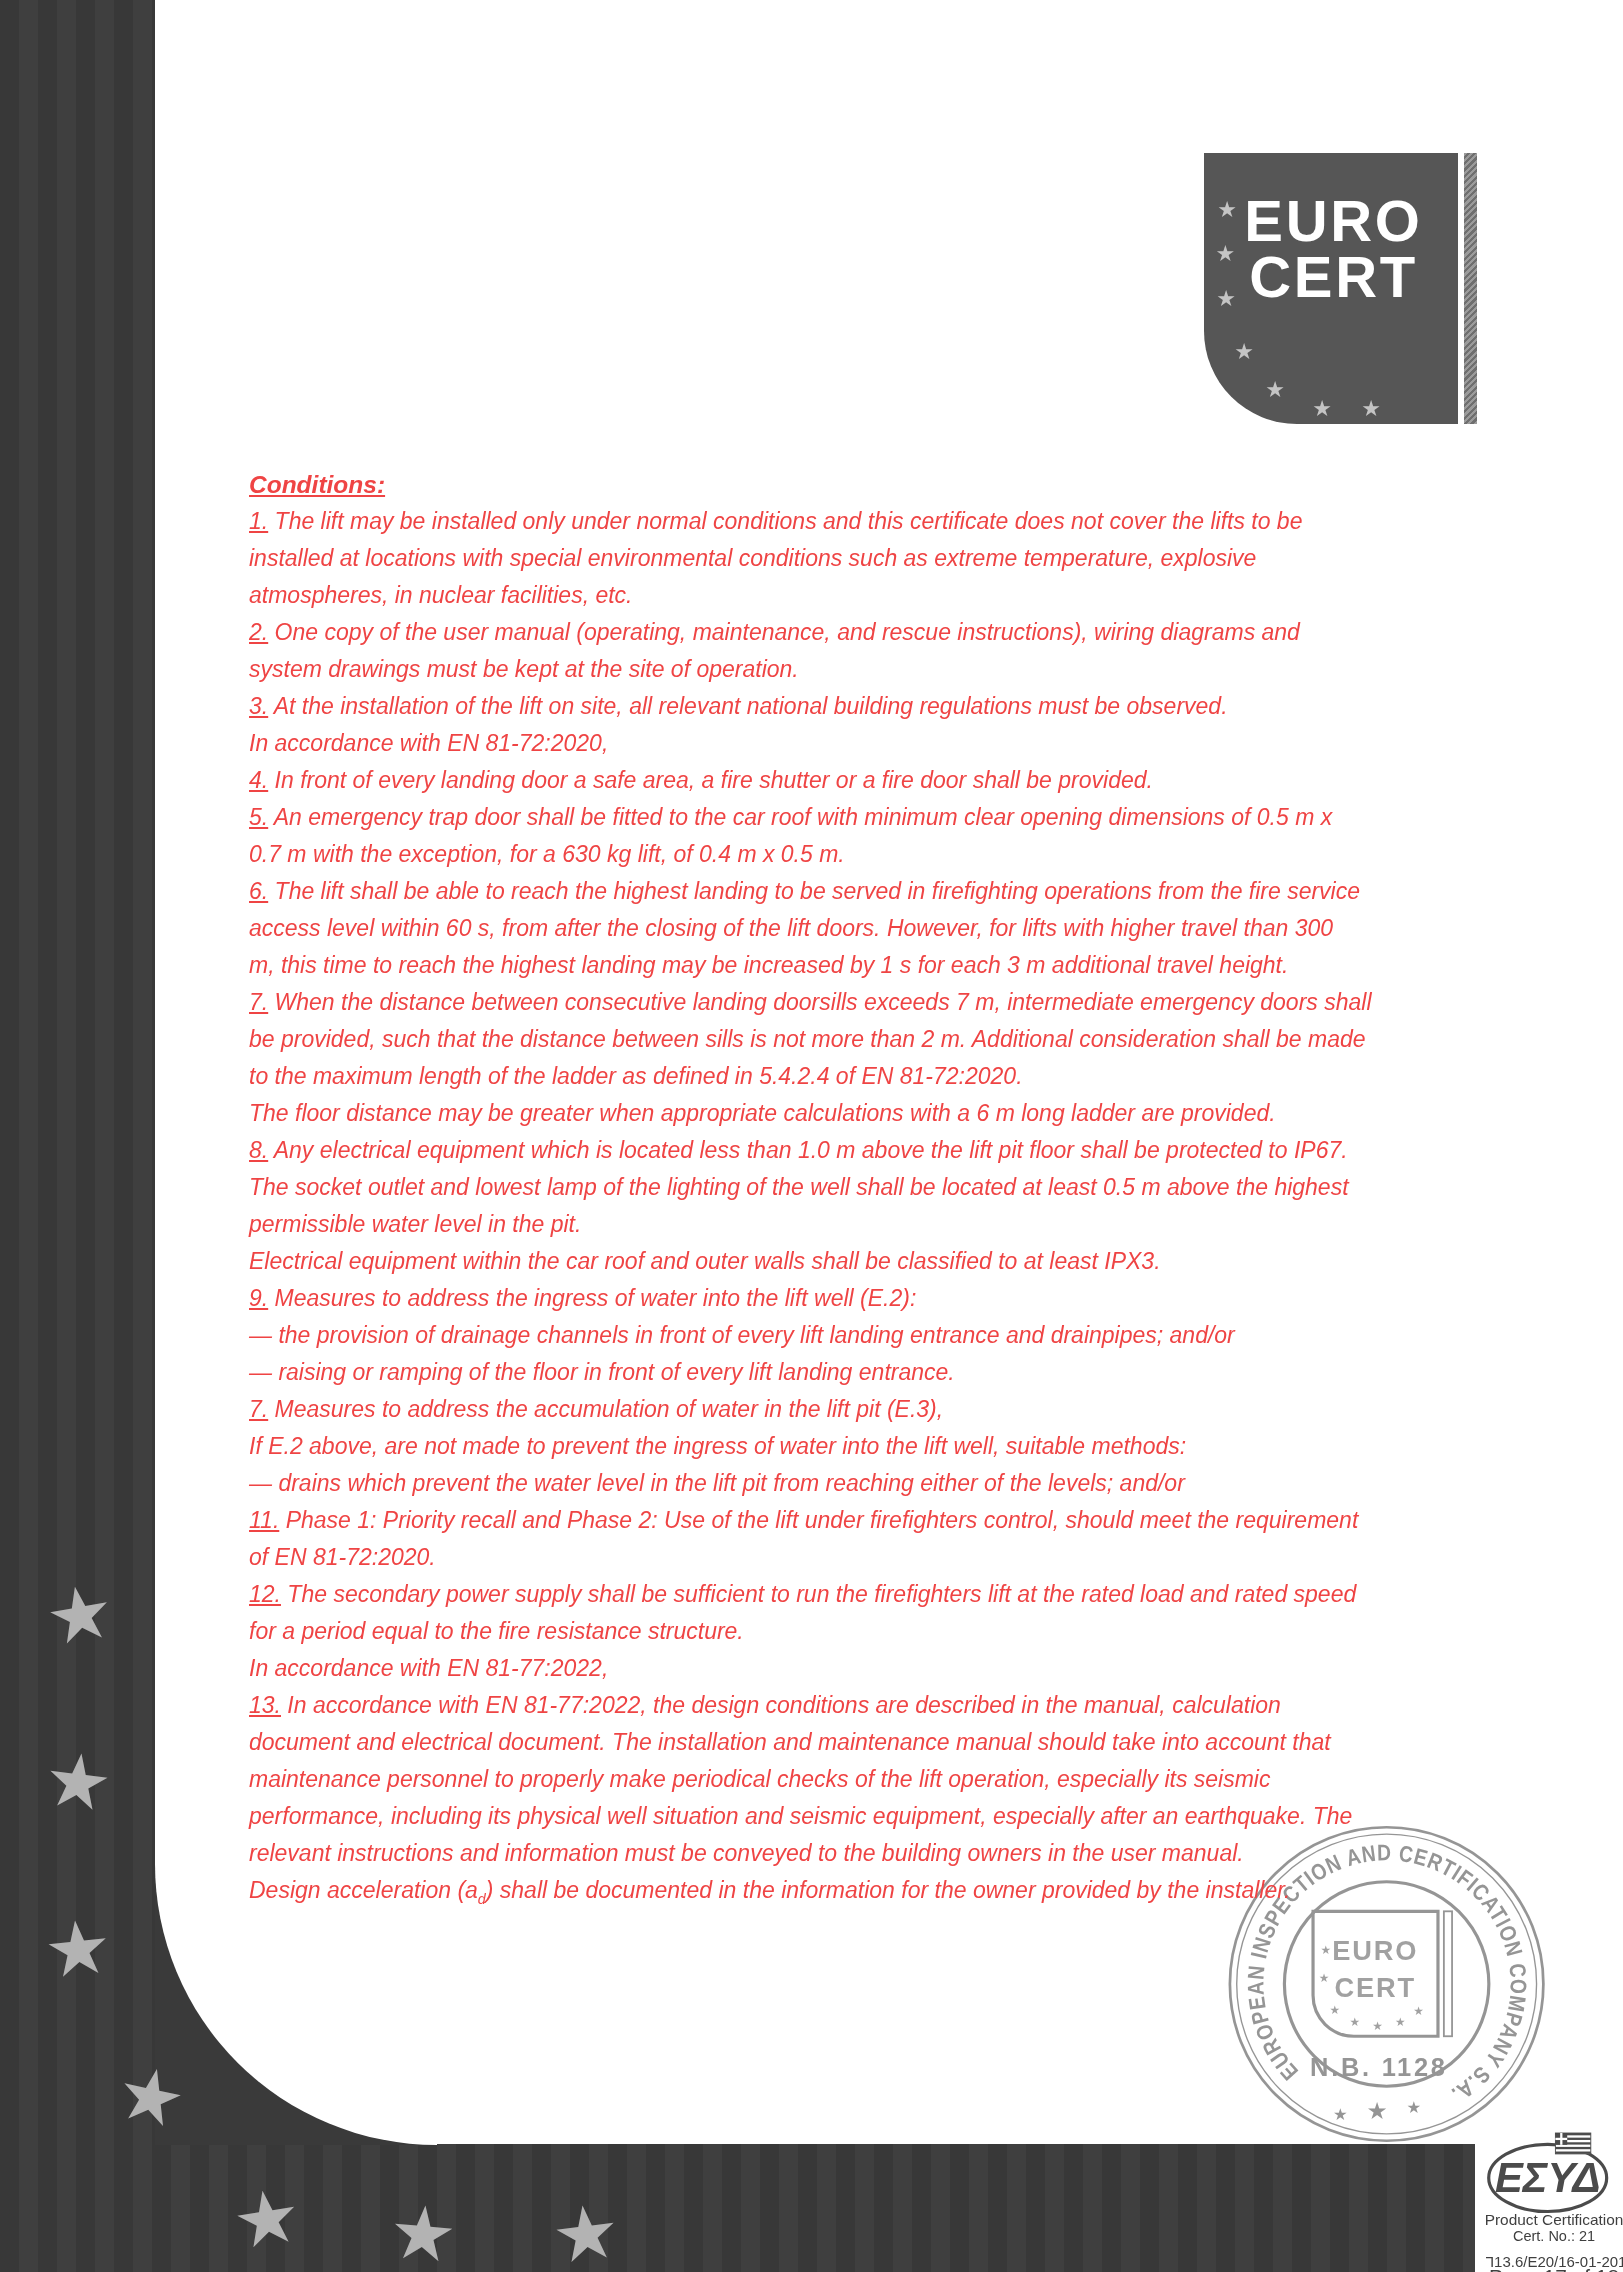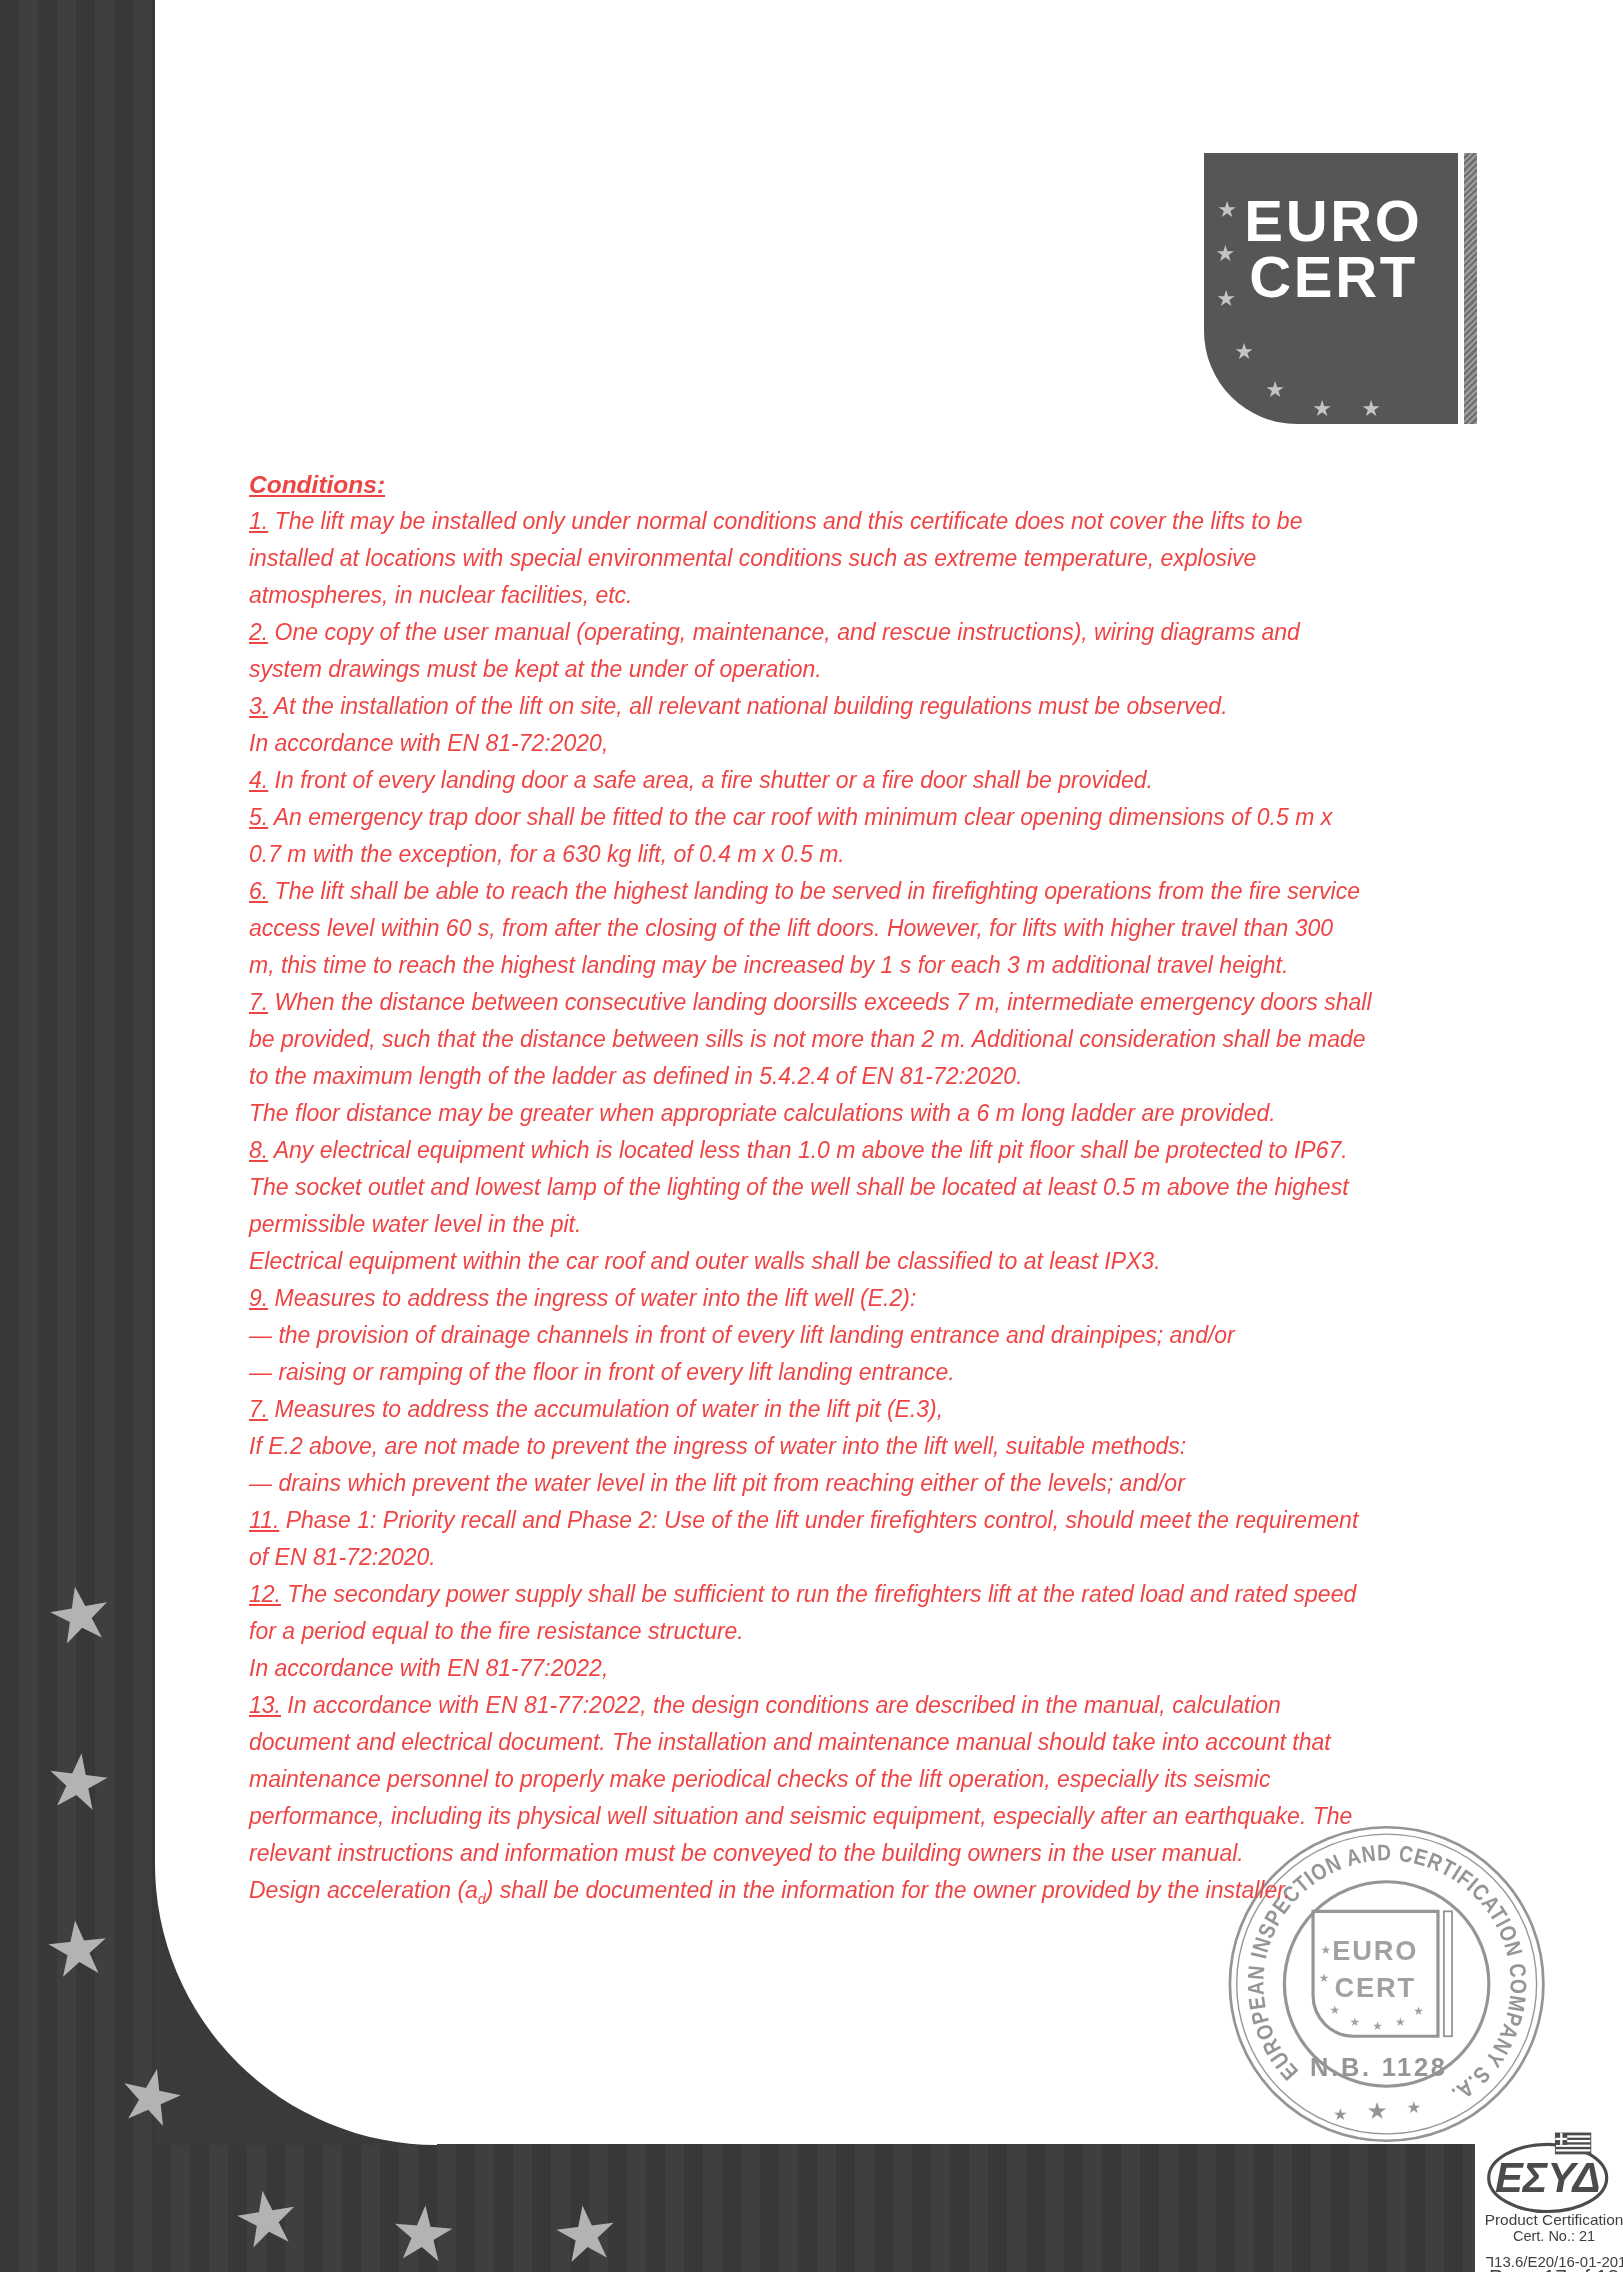--- a/index.html
+++ b/index.html
@@ -76,21 +76,21 @@
   </div>
   <div class="logo-stripe"></div>
 
   <div class="conditions">
     <div class="cond-heading">Conditions:</div>
     <div>
         <div class="cond-line"><span class="num">1.</span> The lift may be installed only under normal conditions and this certificate does not cover the lifts to be</div>
         <div class="cond-line">installed at locations with special environmental conditions such as extreme temperature, explosive</div>
         <div class="cond-line">atmospheres, in nuclear facilities, etc.</div>
         <div class="cond-line"><span class="num">2.</span> One copy of the user manual (operating, maintenance, and rescue instructions), wiring diagrams and</div>
-        <div class="cond-line">system drawings must be kept at the under of operation.</div>
+        <div class="cond-line">system drawings must be kept at the site of operation.</div>
         <div class="cond-line"><span class="num">3.</span> At the installation of the lift on site, all relevant national building regulations must be observed.</div>
         <div class="cond-line">In accordance with EN 81-72:2020,</div>
         <div class="cond-line"><span class="num">4.</span> In front of every landing door a safe area, a fire shutter or a fire door shall be provided.</div>
         <div class="cond-line"><span class="num">5.</span> An emergency trap door shall be fitted to the car roof with minimum clear opening dimensions of 0.5 m x</div>
         <div class="cond-line">0.7 m with the exception, for a 630 kg lift, of 0.4 m x 0.5 m.</div>
         <div class="cond-line"><span class="num">6.</span> The lift shall be able to reach the highest landing to be served in firefighting operations from the fire service</div>
         <div class="cond-line">access level within 60 s, from after the closing of the lift doors. However, for lifts with higher travel than 300</div>
         <div class="cond-line">m, this time to reach the highest landing may be increased by 1 s for each 3 m additional travel height.</div>
         <div class="cond-line"><span class="num">7.</span> When the distance between consecutive landing doorsills exceeds 7 m, intermediate emergency doors shall</div>
         <div class="cond-line">be provided, such that the distance between sills is not more than 2 m. Additional consideration shall be made</div>

